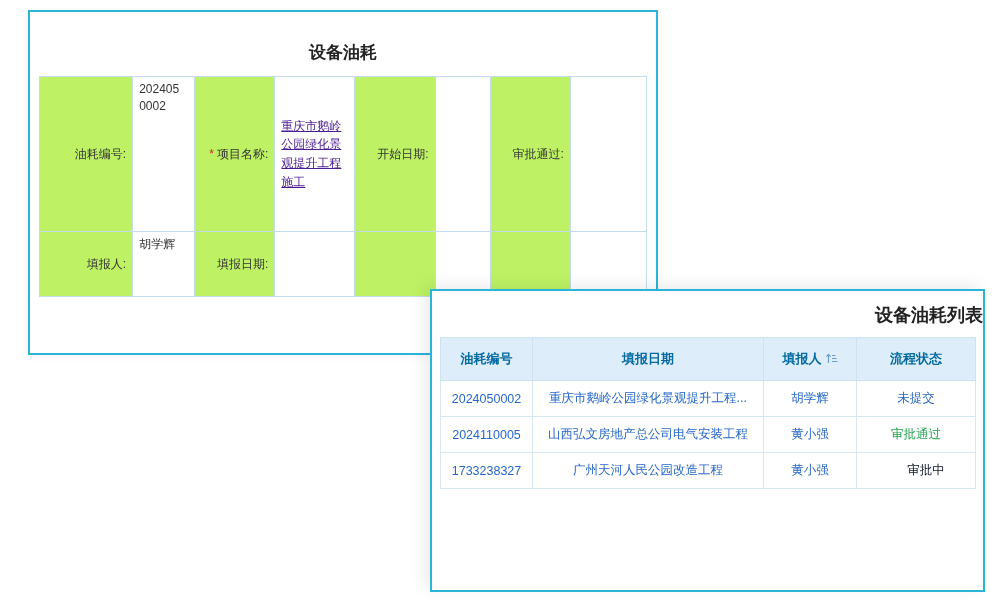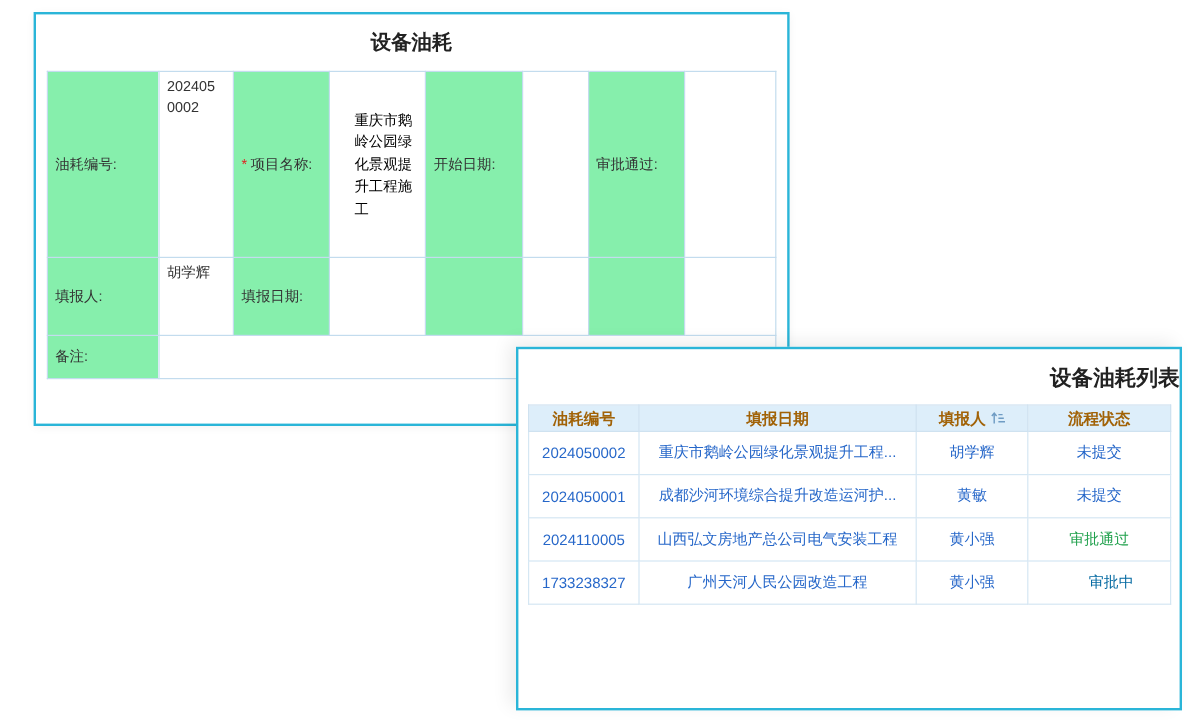--- a/index.html
+++ b/index.html
@@ -14,21 +14,21 @@
     background:#fff;
     overflow:hidden;
   }
 
   
   .form-panel {
     position:absolute; left:28px; top:10px;
     width:630px; height:345px;
     background:#fff;
     border:2px solid #2ab5d8;
-    padding:0 9px;
+    padding:17px 9px;
     box-shadow:0 2px 8px rgba(0,0,0,.05);
   }
   .panel-title {
     text-align:center;
     font-size:17px; font-weight:bold; color:#222;
     margin:12px 0 12px;
   }
   .section-bar {
     height:26px; line-height:24px;
     background:#e9f5fd;
@@ -43,37 +43,38 @@
     table-layout:fixed;
     font-size:12px;
   }
   table.form-table td {
     border:1px solid #c3dcee;
     padding:4px 6px;
     vertical-align:middle;
     overflow:hidden;
   }
   table.form-table td.lbl {
-    background:#86efac;
+    background:#bef264;
+    text-align:right;
     color:#333;
   }
   table.form-table td.val { background:#fff; text-align:left; }
   table.form-table td.vtop { vertical-align:top; }
   tr.r1 td { height:155px; }
   tr.r2 td { height:65px; }
   tr.r3 td { height:36px; }
   .num-wrap { width:42px; word-break:break-all; line-height:1.45; }
   .req { color:#e02020; margin-right:3px; }
   a.form-link {
-    color:#000000;
+    color:#4c1d95;
+    text-decoration:underline;
     cursor:pointer;
     line-height:1.55;
     word-break:break-all;
     display:inline-block;
-    margin-left:14px;
   }
 
   
   .list-panel {
     position:absolute; left:430px; top:289px;
     width:555px; height:303px;
     background:#fff;
     border:2px solid #2ab5d8;
     box-shadow:-6px -4px 14px rgba(0,0,0,.08);
   }
@@ -84,24 +85,24 @@
   }
   table.list-table {
     width:535px;
     margin:0 8px;
     border-collapse:collapse;
     table-layout:fixed;
     font-size:12.5px;
   }
   table.list-table th {
     background:#ddeefa;
-    color:#a16207;
+    color:#0369a1;
     font-weight:bold;
     font-size:13px;
-    height:22px;
+    height:43px;
     border:1px solid #cfe2f0;
     text-align:center;
     white-space:nowrap;
   }
   table.list-table td {
     height:36px;
     border:1px solid #d5e7f3;
     text-align:center;
     white-space:nowrap;
     overflow:hidden;
@@ -152,24 +153,20 @@
       <tr class="r2">
         <td class="lbl">填报人:</td>
         <td class="val vtop">胡学辉</td>
         <td class="lbl">填报日期:</td>
         <td class="val"></td>
         <td class="lbl"></td>
         <td class="val"></td>
         <td class="lbl"></td>
         <td class="val"></td>
       </tr>
-      <tr class="r3">
-        <td class="lbl">备注:</td>
-        <td class="val" colspan="7"></td>
-      </tr>
     </tbody>
       </table>
   </section>
 
   <section class="list-panel">
     <h1 class="list-title">设备油耗列表</h1>
 
     <table class="list-table">
       <colgroup>
         <col style="width:92px">
@@ -191,34 +188,28 @@
         </tr>
       </thead>
       <tbody>
         <tr>
           <td class="c-no"><a class="cell-link">2024050002</a></td>
           <td class="c-project"><a class="cell-link">重庆市鹅岭公园绿化景观提升工程...</a></td>
           <td class="c-filler">胡学辉</td>
           <td class="c-status" style="color: rgb(38, 103, 201);">未提交</td>
         </tr>
         <tr>
-          <td class="c-no"><a class="cell-link">2024050001</a></td>
-          <td class="c-project"><a class="cell-link">成都沙河环境综合提升改造运河护...</a></td>
-          <td class="c-filler">黄敏</td>
-          <td class="c-status" style="color: rgb(38, 103, 201);">未提交</td>
-        </tr>
-        <tr>
           <td class="c-no"><a class="cell-link">2024110005</a></td>
           <td class="c-project"><a class="cell-link">山西弘文房地产总公司电气安装工程</a></td>
           <td class="c-filler">黄小强</td>
           <td class="c-status" style="color: rgb(33, 161, 77);">审批通过</td>
         </tr>
         <tr>
           <td class="c-no"><a class="cell-link">1733238327</a></td>
           <td class="c-project"><a class="cell-link">广州天河人民公园改造工程</a></td>
           <td class="c-filler">黄小强</td>
-          <td class="c-status" style="color: #0369a1; padding-left: 24px;">审批中</td>
+          <td class="c-status" style="color: #0f172a; padding-left: 24px;">审批中</td>
         </tr>
       </tbody>
     </table>
   </section>
 
 </div>
 
 </body></html>

